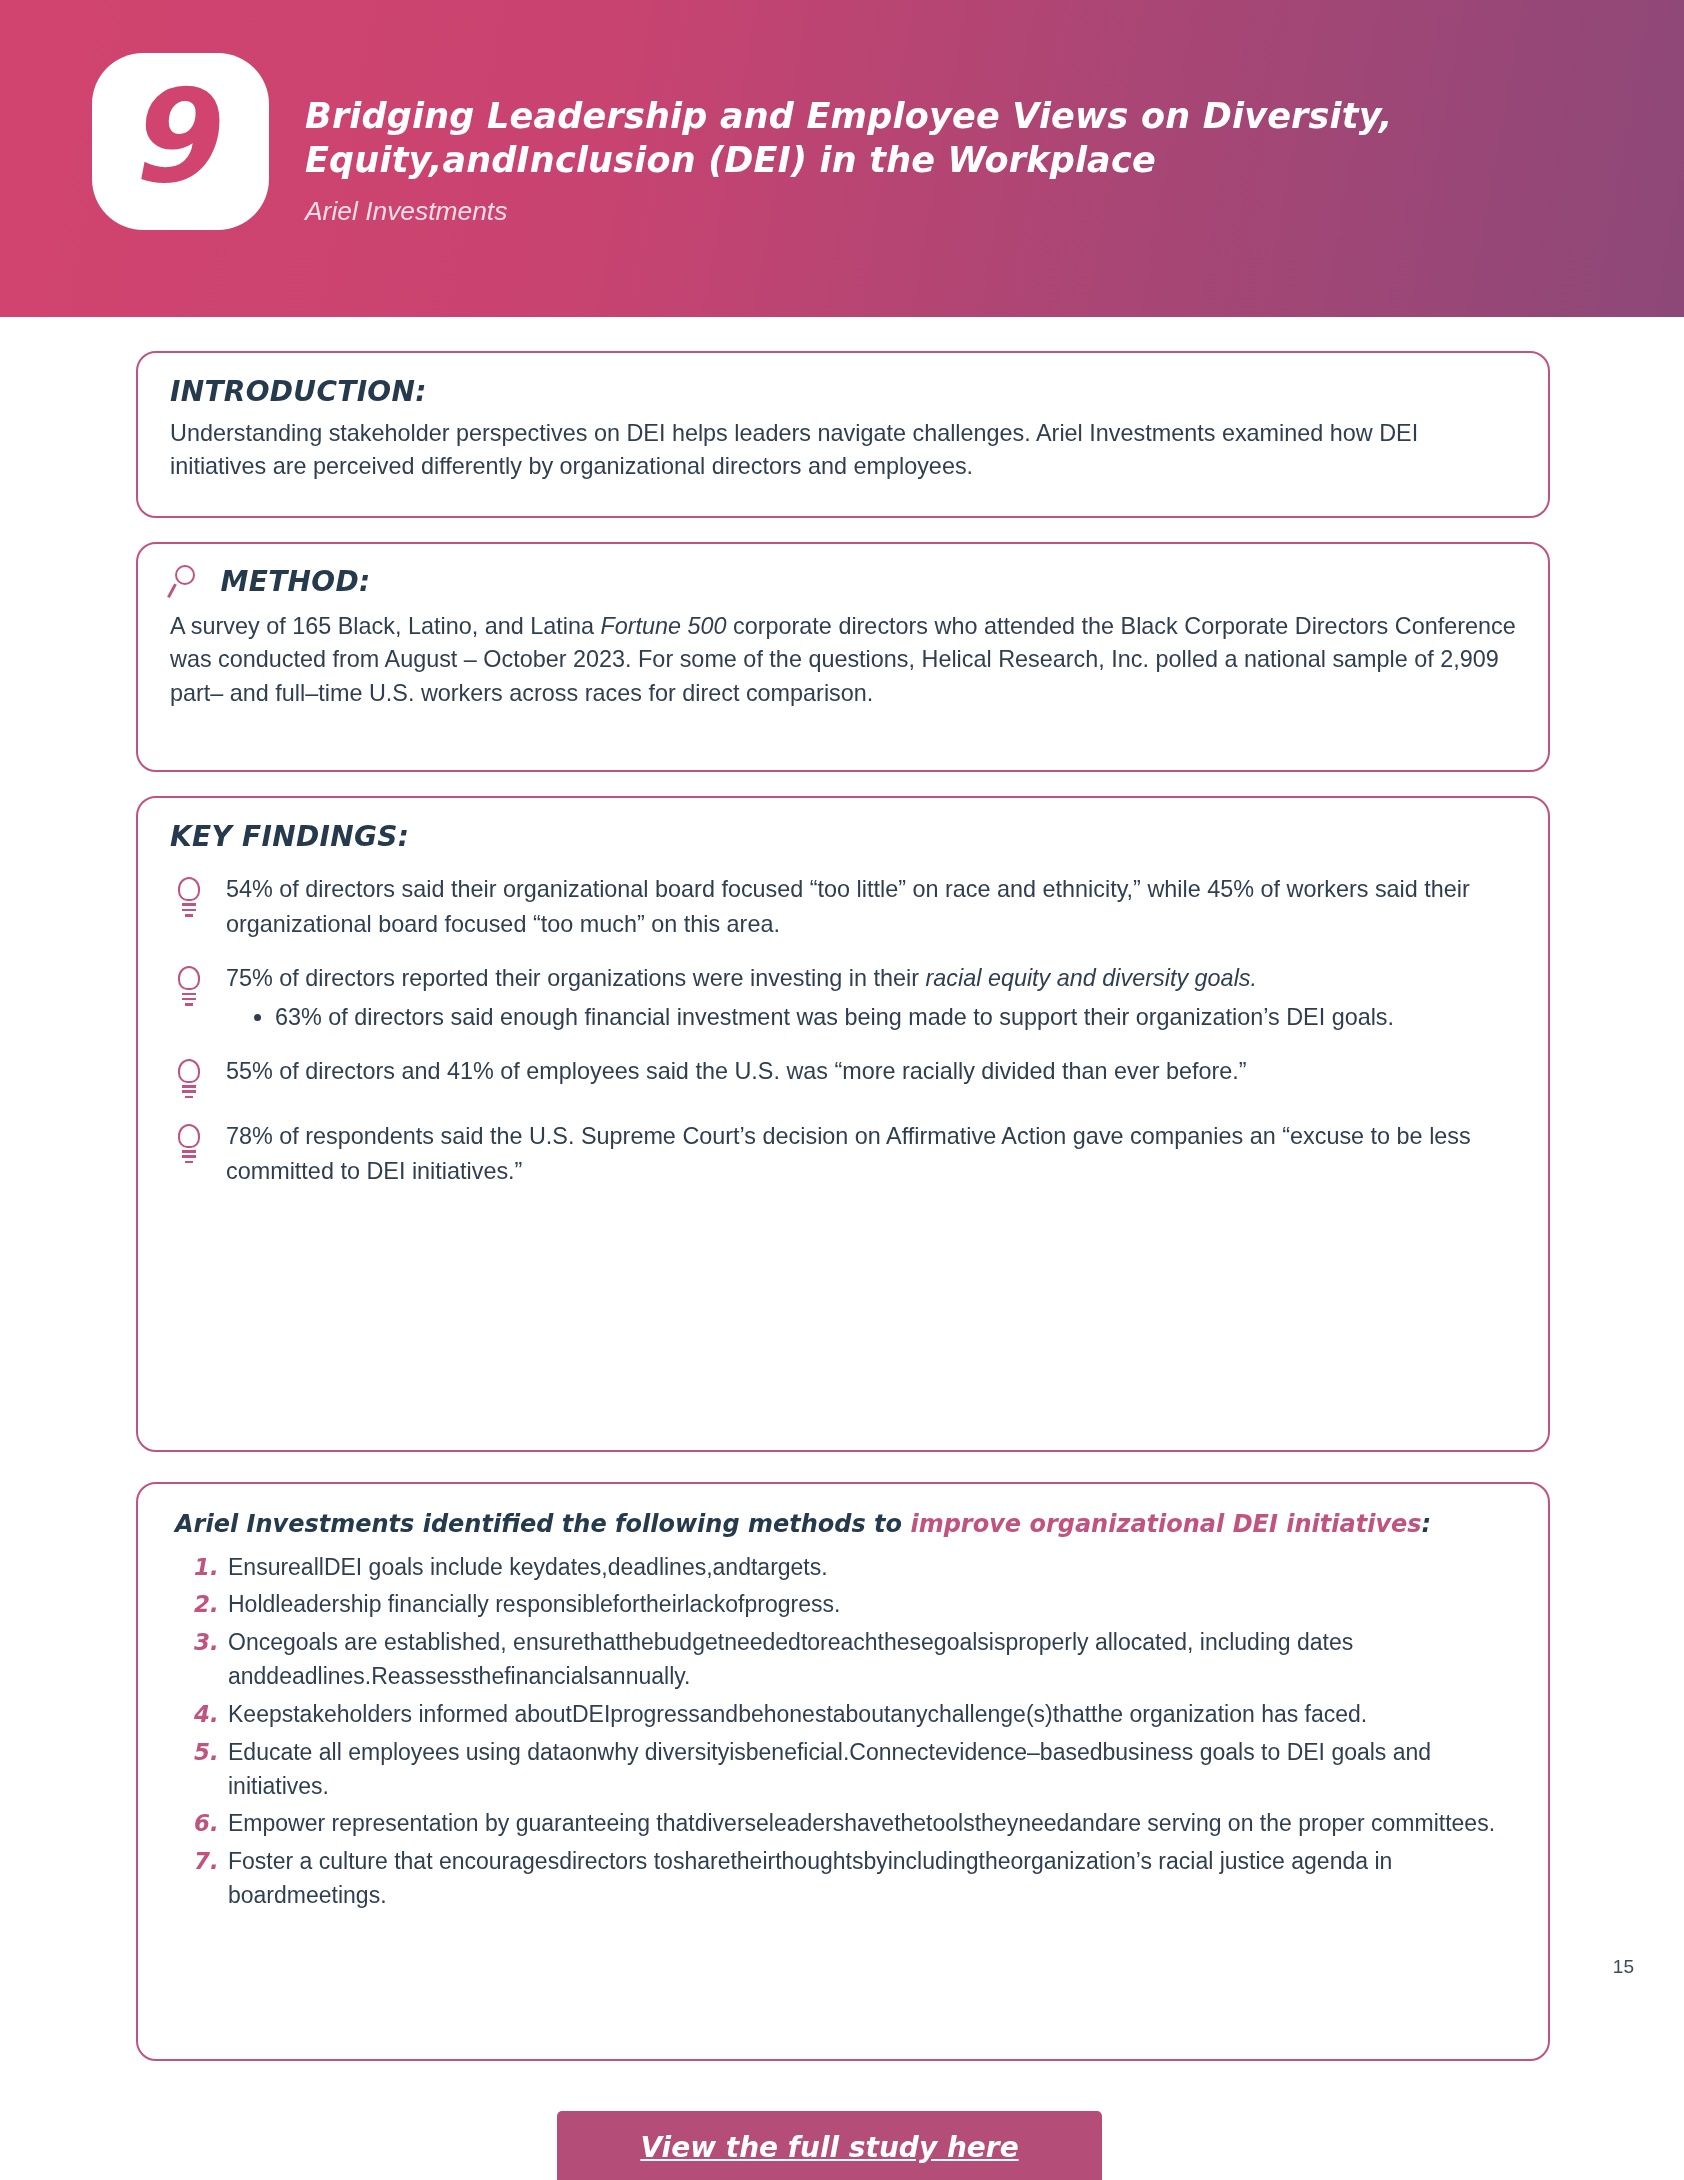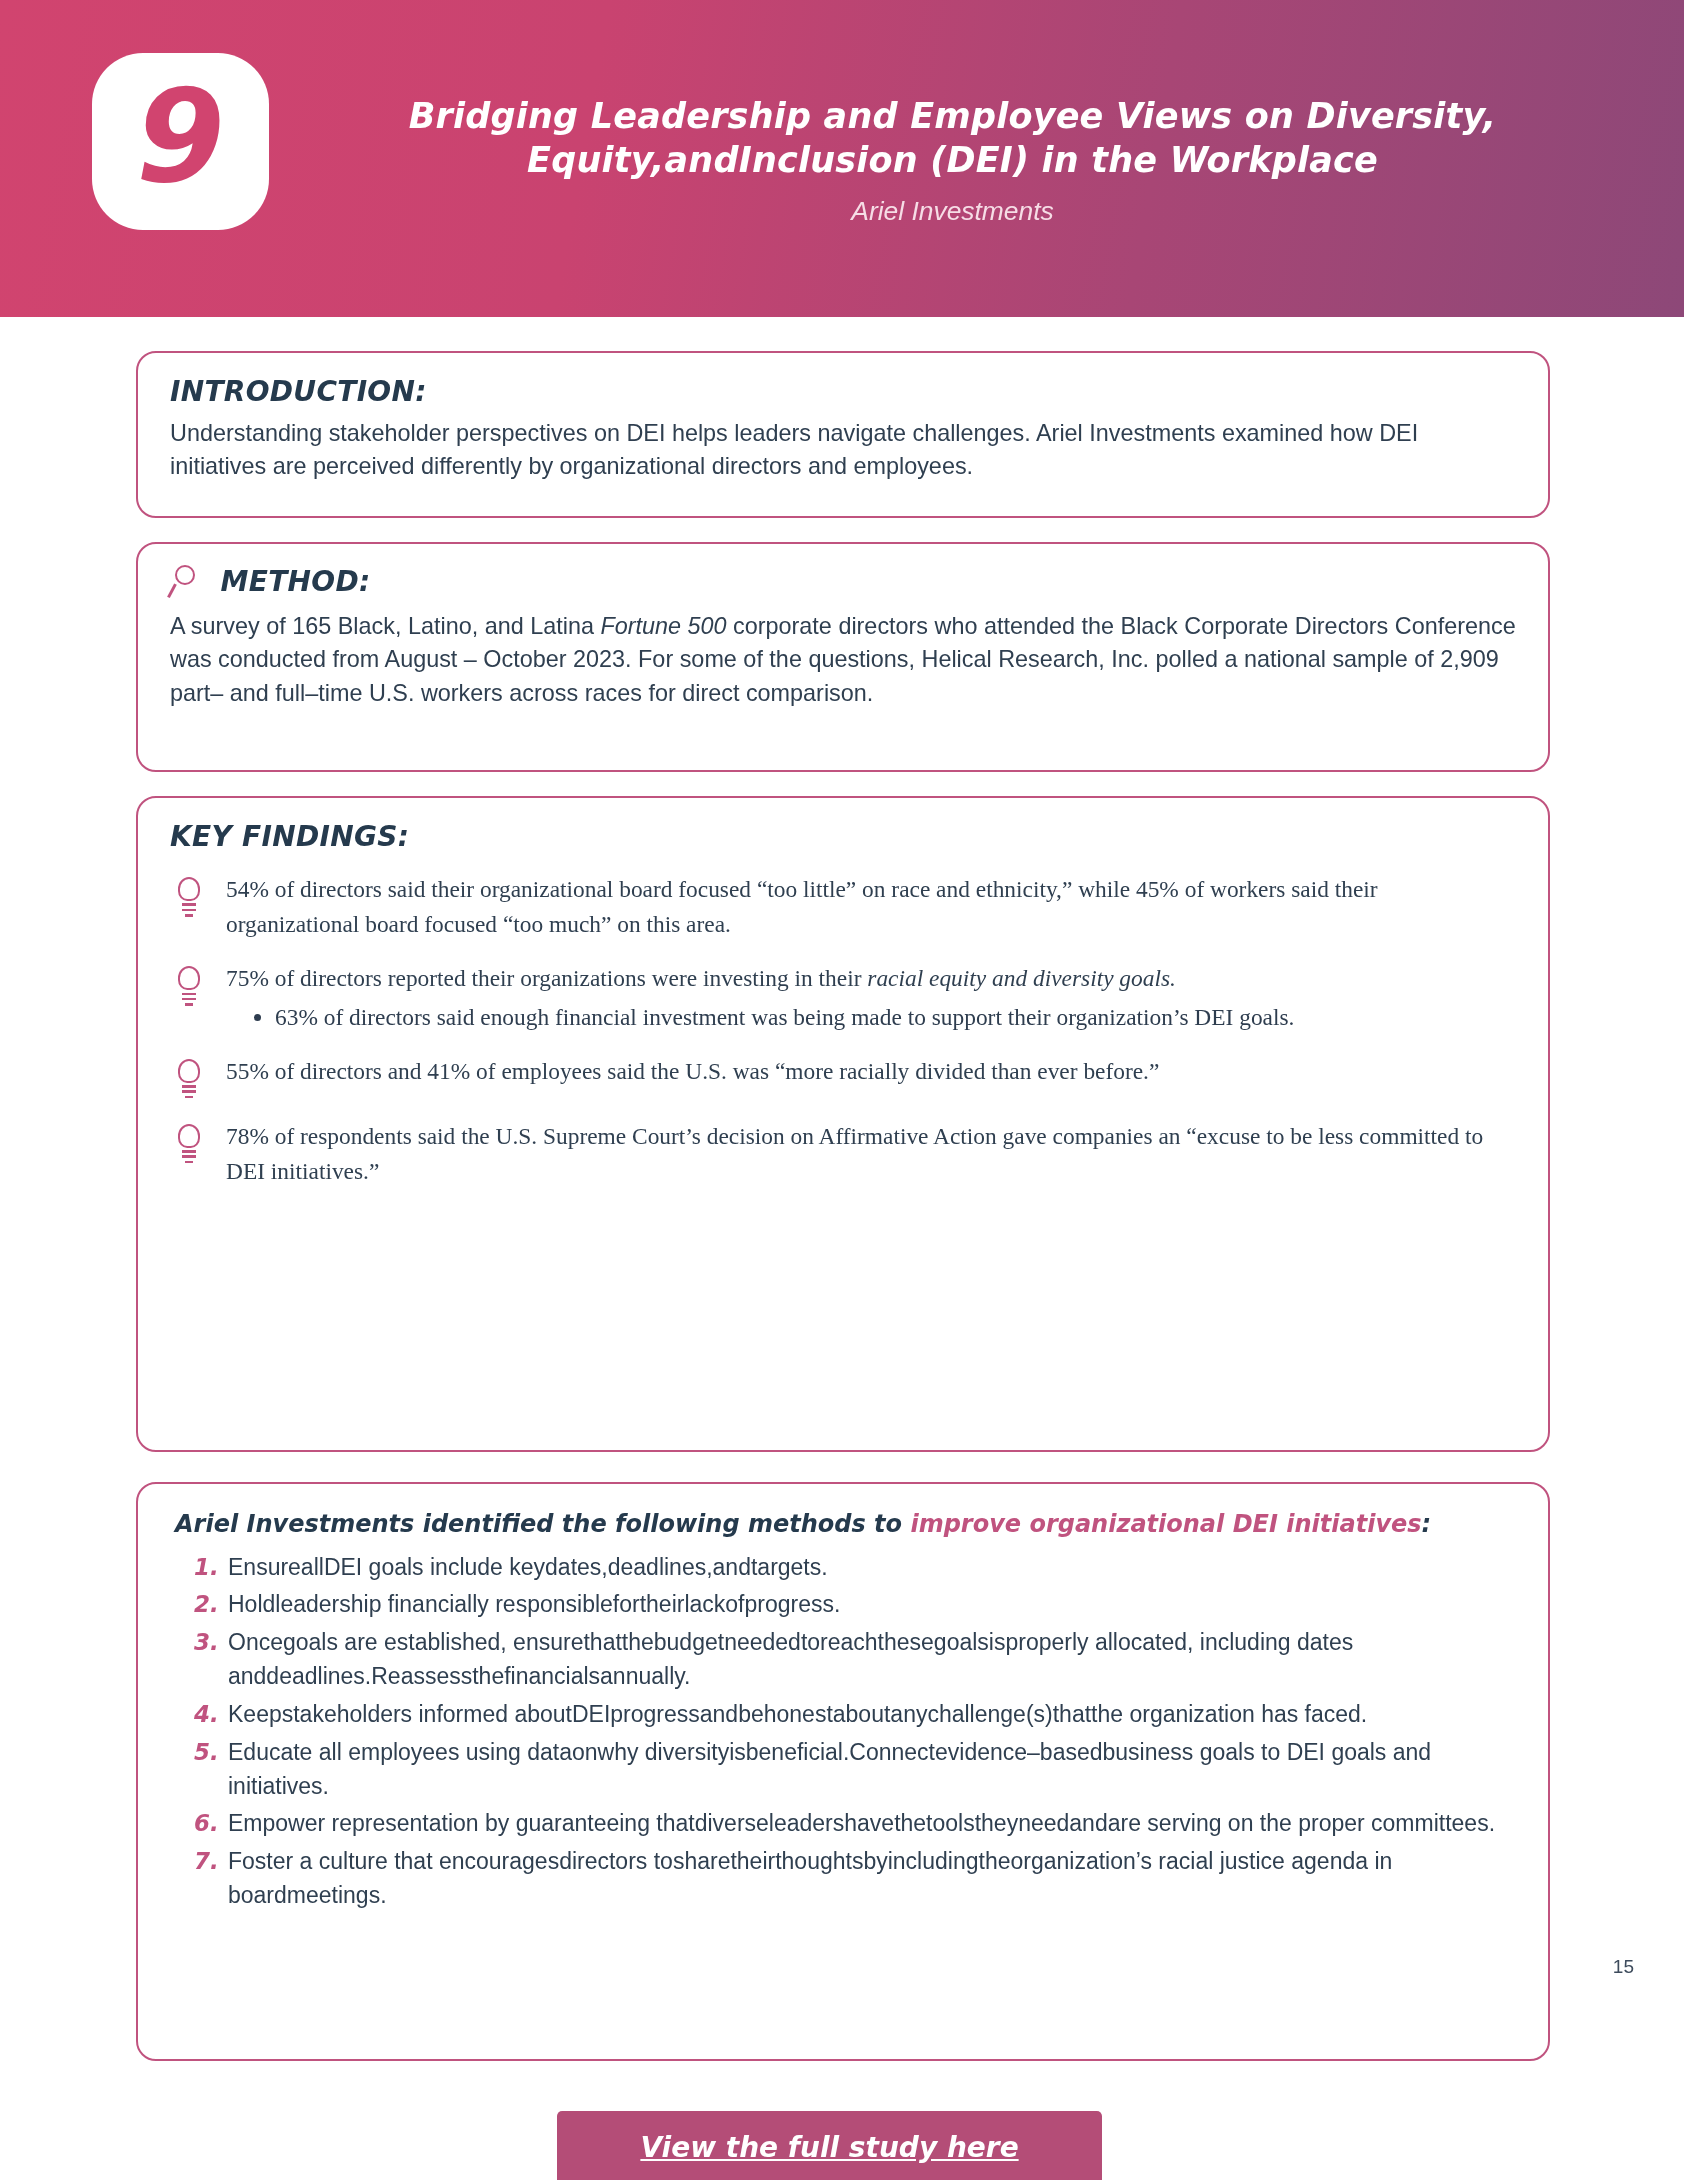--- a/index.html
+++ b/index.html
@@ -45,21 +45,20 @@
     font-weight: 700;
     font-style: italic;
     font-size: 128px;
     color: #d1446f;
   }
   .banner-text {
     position: absolute;
     left: 305px;
     top: 95px;
     width: 1295px;
-    text-align: center;
   }
   .banner-title {
     font-family: "DejaVu Sans", sans-serif;
     font-weight: 700;
     font-style: italic;
     font-size: 35px;
     line-height: 1.25;
     color: #ffffff;
     letter-spacing: 0.2px;
   }
@@ -138,21 +137,20 @@
   
   #findings-card {
     left: 136px; top: 796px;
     width: 1414px; height: 656px;
     padding: 22px 32px 0 32px;
   }
   .finding {
     display: flex;
     align-items: flex-start;
     margin-top: 19px;
-    font-family: Liberation Serif, serif;
   }
   .bulb {
     flex: 0 0 auto;
     width: 39px;
     margin-right: 17px;
     margin-top: 5.1px;
     position: relative;
     height: 41px;
   }
   .bulb .glass {

